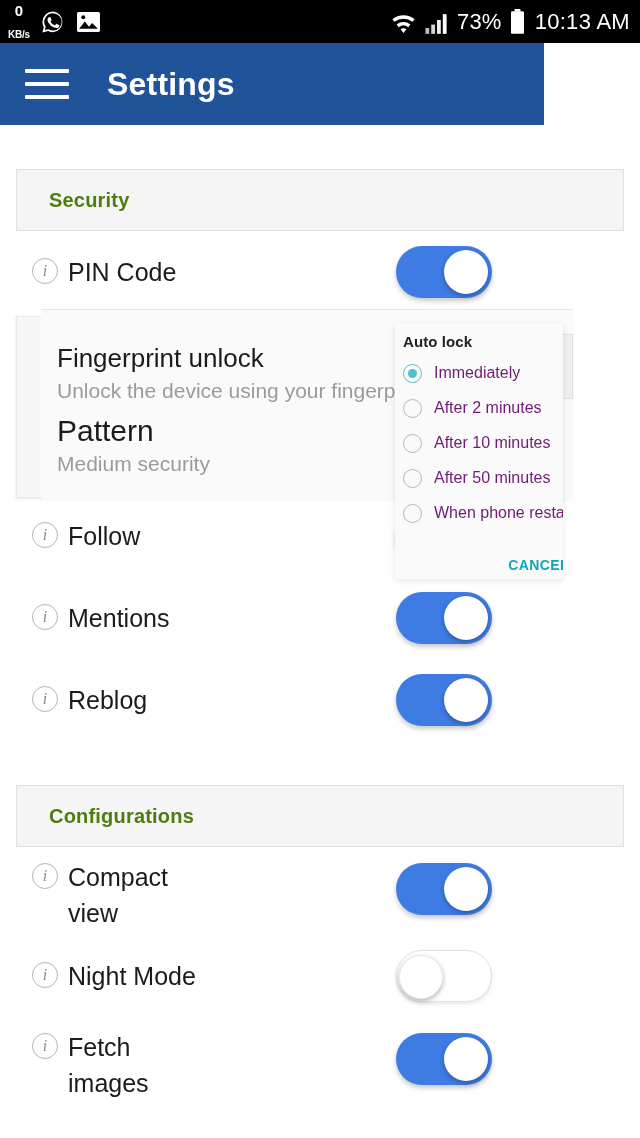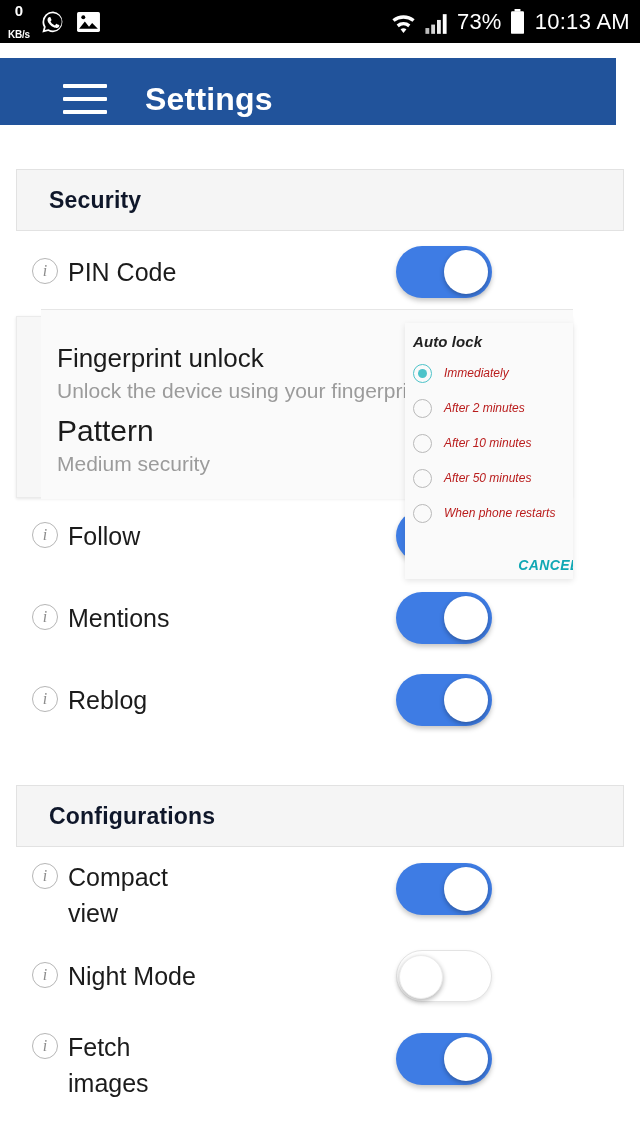--- a/index.html
+++ b/index.html
@@ -22,37 +22,37 @@
   .netspeed { display:flex; flex-direction:column; align-items:center; line-height:1; }
   .netspeed .num { font-size:15px; font-weight:600; }
   .netspeed .unit { font-size:10px; font-weight:700; letter-spacing:-0.2px;margin-top:12px; }
   .sb-icon { display:flex; align-items:center; }
   .sb-right { display:flex; align-items:flex-end; gap:7px; }
   .sb-pct { font-size:22px; font-weight:500; letter-spacing:0.2px; }
   .sb-time { font-size:22px; font-weight:500; letter-spacing:0.3px; margin-left:2px;}
 
   
   .appbar {
-    position:absolute; top:58px; left:0; width:616px; height:82px;
-    background:#21539b; display:flex; align-items:center;padding-left:38px;
+    position:absolute; top:43px; left:0; width:544px; height:82px;
+    background:#21539b; display:flex; align-items:center;
   }
   .hamburger { width:44px; height:30px; margin-left:25px; display:flex; flex-direction:column;
                justify-content:space-between; cursor:pointer; }
   .hamburger span { display:block; height:4px; background:#fff; border-radius:1px; width:100%; }
   .appbar-title { color:#fff; font-size:32px; font-weight:700; margin-left:38px; letter-spacing:0.2px; }
 
   
   .content { position:absolute; top:125px; left:0; width:640px; height:1013px; background:#fff; }
 
   .section-header {
     margin: 44px 16px 0 16px;
     background:#f5f5f5; border:1px solid #e2e2e2;
     height:62px; display:flex; align-items:center; padding-left:32px;
   }
-  .section-header .st { font-size:23px; font-weight:600; color:#0f172a; letter-spacing:0.2px; }
+  .section-header .st { font-size:20px; font-weight:600; color:#4d7c0f; letter-spacing:0.2px; }
 
   .row {
     position:relative; height:82px; margin:0 16px;
     display:flex; align-items:center; justify-content:space-between;
   }
   .row.tall { height:88px; align-items:flex-start; padding-top:12px; }
   .row-label { display:flex; align-items:flex-start; gap:10px; padding-left:16px; }
   .info-icon {
     flex:none; width:26px; height:26px; border-radius:50%;
     border:1.6px solid #b6b6b6; color:#8d8d8d;
@@ -80,32 +80,31 @@
   }
   .sec-panel-inner { position:absolute; left:24px; top:-8px; width:532px; height:190px;
                      background:#fafafa; border-top:1px solid #e6e6e6; }
   .sec-item { position:absolute; left:40px; }
   .sec-title { font-size:26px; color:#1b1b1b; line-height:34px; }
   .sec-title.big { font-size:30px; }
   .sec-sub { font-size:21px; color:#9b9b9b; line-height:32px; }
 
   
   .autolock {
-    position:absolute; left:405px; top:323px; width:168px; height:256px;
+    position:absolute; left:395px; top:323px; width:168px; height:256px;
     background:#fafafa; overflow:hidden;
     box-shadow:0 2px 6px rgba(0,0,0,.10);
-    font-style:italic;
   }
   .al-title { font-size:15px; font-weight:700; color:#222; margin:10px 0 0 8px; letter-spacing:0.1px; }
   .al-opt { display:flex; align-items:center; gap:12px; margin:11px 0 0 8px; height:24px; }
   .radio { width:19px; height:19px; border-radius:50%; border:1.8px solid #b9b9b9; flex:none;
            display:flex; align-items:center; justify-content:center; }
   .radio.sel { border-color:#4dc3c9; }
   .radio.sel::after { content:""; width:9px; height:9px; border-radius:50%; background:#4dc3c9; }
-  .al-opt-label { font-size:12px; color:#b91c1c; white-space:nowrap; }
+  .al-opt-label { font-size:16px; color:#701a75; white-space:nowrap; }
   .al-cancel { position:absolute; right:-6px; bottom:6px; font-size:14px; font-weight:700;
                color:#11a8b4; letter-spacing:0.4px; }
 
   
   .ghost-box { position:absolute; left:509px; top:334px; width:64px; height:65px;
                background:#efefef; border:1px solid #dedede; }
 </style>
 </head>
 <body>
 

